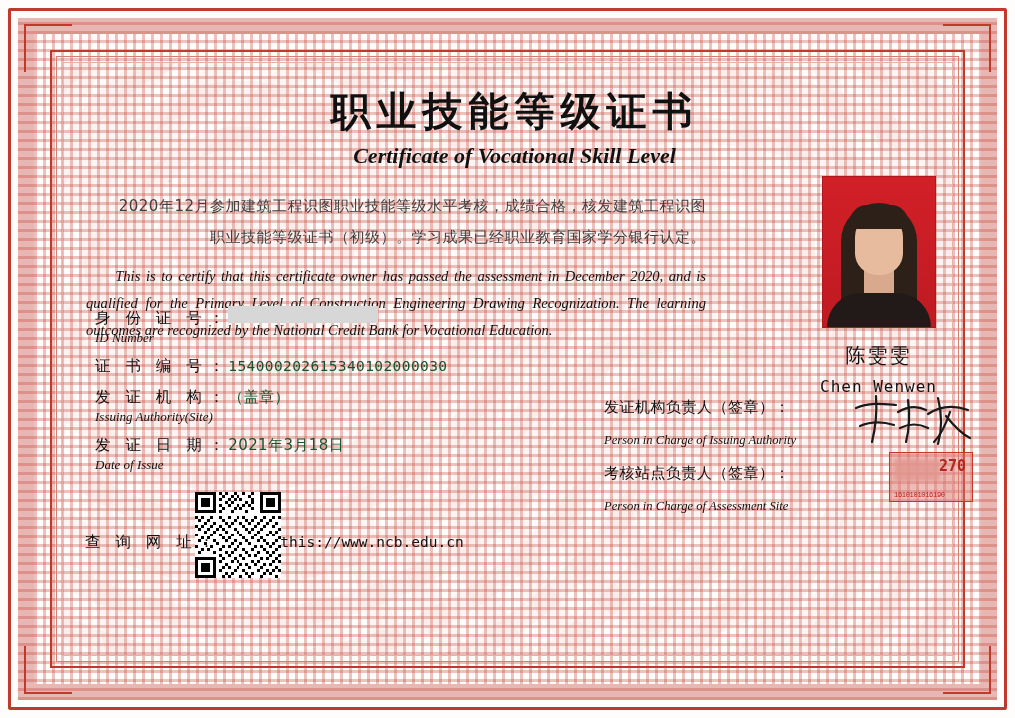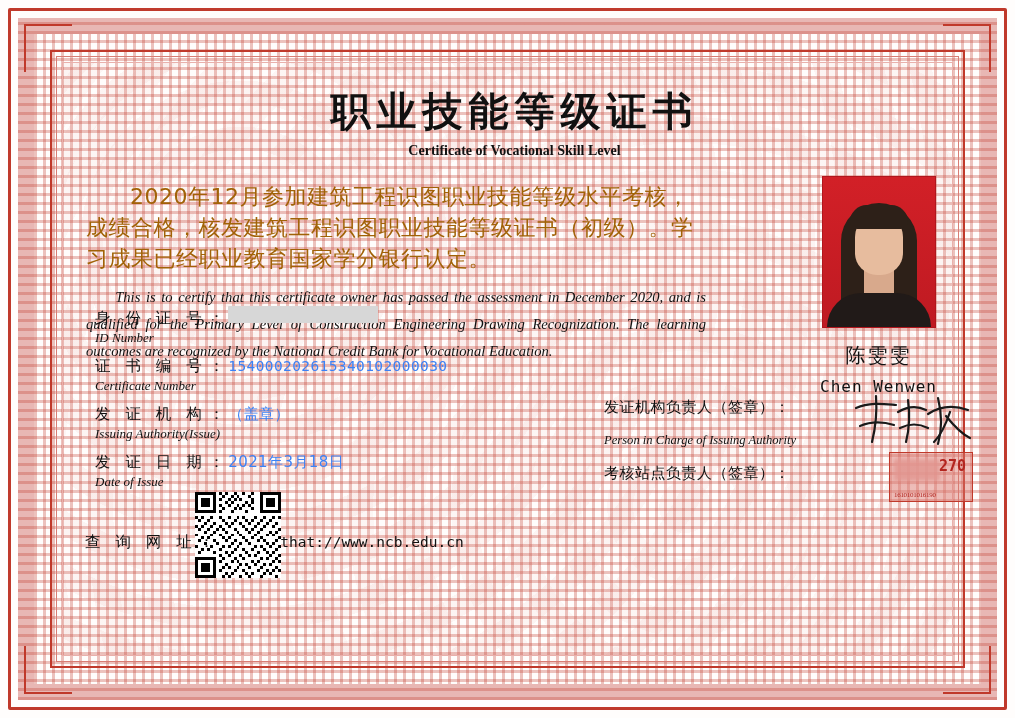--- a/index.html
+++ b/index.html
@@ -90,38 +90,40 @@
     font-family: "DejaVu Serif", serif;
     font-size: 40px;
     font-weight: bold;
     letter-spacing: 6px;
     color: #111111;
     margin-top: 14px;
   }
   .title-en {
     text-align: center;
     font-family: "Liberation Serif", serif;
+    font-style: italic;
     font-weight: bold;
-    font-size: 14px;
+    font-size: 22px;
     color: #111111;
     margin-top: 4px;
   }
 
   .body-wrap {
     position: relative;
     margin-top: 22px;
   }
   .para-cn {
     width: 620px;
     font-family: "DejaVu Sans", sans-serif;
-    font-size: 22px;
+    font-size: 15px;
     line-height: 31px;
-    color: #a16207;
+    color: #404040;
     text-indent: 2em;
     letter-spacing: .5px;
+    text-align: right;
   }
   .para-en {
     width: 620px;
     margin-top: 10px;
     font-family: "Liberation Serif", serif;
     font-style: italic;
     font-size: 14.6px;
     line-height: 27px;
     color: #111111;
     text-align: justify;
@@ -208,21 +210,21 @@
     color: #111;
   }
   .label-cn {
     letter-spacing: 5px;
     white-space: nowrap;
   }
   .colon { margin: 0 4px 0 2px; }
   .value {
     font-family: "DejaVu Sans", sans-serif;
     font-size: 15px;
-    color: #3b82f6;
+    color: #14532d;
     letter-spacing: .4px;
   }
   .value-mono {
     font-family: "DejaVu Sans Mono", monospace;
     font-size: 14.5px;
   }
   .label-en {
     font-family: "Liberation Serif", serif;
     font-style: italic;
     font-size: 13px;
@@ -283,21 +285,21 @@
     right: 6px; top: 4px;
     font-family: "DejaVu Sans Mono", monospace;
     font-size: 15px;
     font-weight: bold;
     color: #b3251f;
     text-align: center;
   }
   .stamp .stamp-code {
     position: absolute;
     left: 4px; bottom: 2px;
-    font-family: Liberation Serif, serif;
+    font-family: Liberation Mono, monospace;
     font-size: 7px;
     color: #b3251f;
     letter-spacing: -.3px;
   }
   .stamp .blur-bar {
     position: absolute;
     left: 4px; top: 6px;
     width: 46px; height: 22px;
     background: rgba(226,150,145,.85);
     filter: blur(2px);
@@ -376,30 +378,29 @@
       </div>
       <div class="label-en">ID Number</div>
     </div>
 
     <div class="field">
       <div class="field-line">
         <span class="label-cn">证 书 编 号</span>
         <span class="colon">：</span>
         <span class="value value-mono">154000202615340102000030</span>
       </div>
-      <div class="label-en">Certificate Number</div>
     </div>
 
     <div class="field">
       <div class="field-line">
         <span class="label-cn">发 证 机 构</span>
         <span class="colon">：</span>
         <span class="value">（盖章）</span>
       </div>
-      <div class="label-en">Issuing Authority(Issue)</div>
+      <div class="label-en">Issuing Authority(Site)</div>
     </div>
 
     <div class="field">
       <div class="field-line">
         <span class="label-cn">发 证 日 期</span>
         <span class="colon">：</span>
         <span class="value">2021年3月18日</span>
       </div>
       <div class="label-en">Date of Issue</div>
     </div>
@@ -616,31 +617,32 @@
           <rect x="22" y="28" width="1" height="1"></rect>
           <rect x="27" y="28" width="1" height="1"></rect>
       </g>
     </svg>
   </div>
 
   <div class="website">
     <div class="field-line">
       <span class="label-cn">查 询 网 址</span>
       <span class="colon">：</span>
-      <span class="url">that://www.ncb.edu.cn</span>
+      <span class="url">this://www.ncb.edu.cn</span>
     </div>
   </div>
 
   <div class="sig-col">
     <div class="sig-row">
       <div class="sig-label-cn">发证机构负责人（签章）：</div>
       <div class="sig-label-en">Person in Charge of Issuing Authority</div>
     </div>
     <div class="sig-row">
       <div class="sig-label-cn">考核站点负责人（签章）：</div>
+      <div class="sig-label-en">Person in Charge of Assessment Site</div>
     </div>
   </div>
 
   <div class="signature">
     <svg width="125" height="56" viewBox="0 0 125 56" aria-hidden="true">
       <g stroke="#1a1a1a" stroke-width="2.2" fill="none" stroke-linecap="round">
         <path d="M6,16 C20,10 34,12 46,13"></path>
         <path d="M26,4 C27,18 26,34 22,50"></path>
         <path d="M10,34 C22,29 34,30 44,33"></path>
         <path d="M58,8 C60,22 59,38 56,50"></path>

